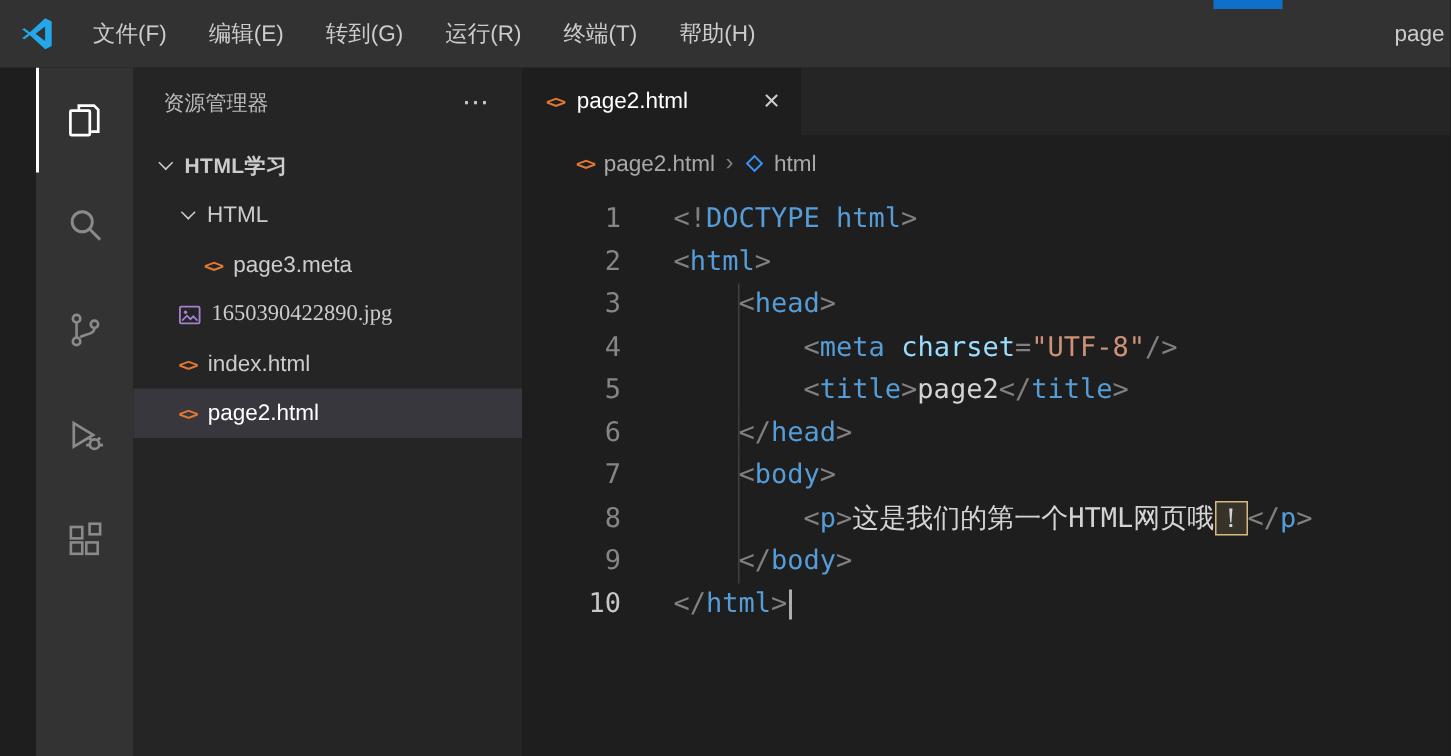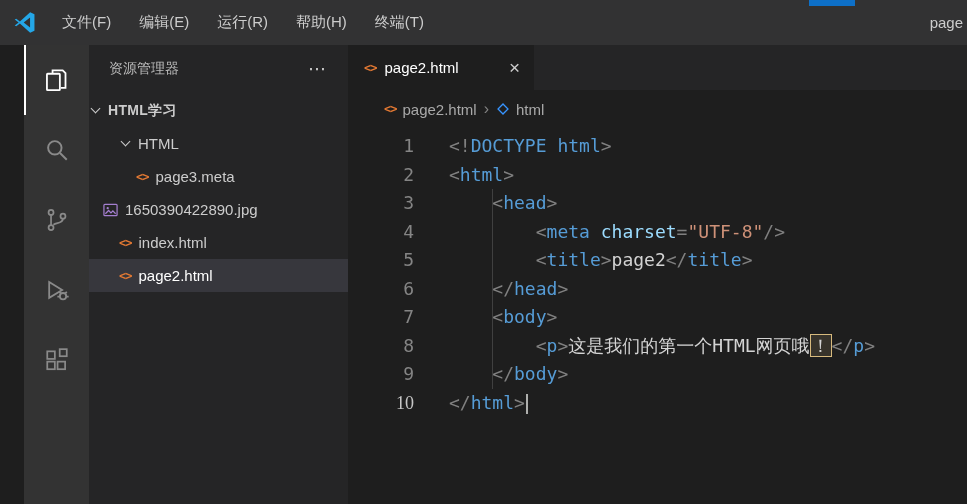--- a/index.html
+++ b/index.html
@@ -48,41 +48,42 @@
   .tab-close { margin-left: auto; font-size: 19px; color: #cccccc; line-height: 1; padding: 0 2px; cursor: pointer; }
   .breadcrumb { height: 38px; display: flex; align-items: center; padding-left: 36px; color: #a9a9a9; font-size: 15px; flex-shrink: 0; }
   .bc-item { display: inline-flex; align-items: center; cursor: pointer; }
   .bc-item .fi-html { margin-right: 6px; }
   .bc-sym { display: inline-flex; margin-right: 6px; }
   .bc-sep { margin: 0 7px; color: #818181; font-size: 16px; }
   .code { position: relative; font-family: "DejaVu Sans Mono", "Liberation Mono", monospace;
     font-size: 18px; line-height: 28.5px; padding-top: 4px; flex: 1; cursor: text; }
   .code-line { display: flex; white-space: pre; height: 28.5px; }
   .line-num { width: 66px; text-align: right; color: #858585; flex-shrink: 0; user-select: none; }
-  .line-num.active { color: #c6c6c6; font-family: Liberation Serif, serif; }
+  .line-num.active { color: #c6c6c6; }
   .line-text { padding-left: 35px; position: relative; color: #d4d4d4; white-space: pre; text-align: center; }
   .guide { position: absolute; top: 0; bottom: 0; width: 1px; background: #404040; }
   .seg-uni { border: 1px solid #d7ba7d; background: rgba(215,186,125,.14); padding: 0 1px; }
   .cursor { display: inline-block; width: 2px; height: 20px; background: #aeafad; vertical-align: middle; margin-left: 1px; }
 </style>
 </head>
 <body>
 
 <div class="titlebar">
   <span class="logo-wrap">
     <svg width="23" height="23" viewBox="0 0 24 24">
       <path fill="#24a7e8" fill-rule="evenodd" d="M17.9 1.2 7.2 11 3.4 8.1l-1.6.8 4.1 3.1-4.1 3.1 1.6.8 3.8-2.9 10.7 9.8 4.5-2.2V3.4L17.9 1.2zm-.1 5.7v10.2L11.2 12l6.6-5.1z"></path>
     </svg>
   </span>
   <div class="menu">
       <div class="menu-item">文件(F)</div>
       <div class="menu-item">编辑(E)</div>
+      <div class="menu-item">转到(G)</div>
       <div class="menu-item">运行(R)</div>
+      <div class="menu-item">终端(T)</div>
       <div class="menu-item">帮助(H)</div>
-      <div class="menu-item">终端(T)</div>
     </div>
   <div class="accent-strip"></div>
   <div class="title-right">page</div>
 </div>
 
 <div class="main">
   <div class="activitybar">
     <div class="ab-item active">
       <svg width="27" height="27" viewBox="0 0 24 24" fill="none" stroke="#ffffff" stroke-width="1.6">
         <path d="M8.5 6V3h9l2.5 2.5V18.5h-4.2"></path>
@@ -120,33 +121,33 @@
       </svg>
     </div>
   </div>
 
   <div class="sidebar">
     <div class="sidebar-header">
       <span>资源管理器</span>
       <span class="more">⋯</span>
     </div>
     <div class="tree">
-        <div class="tree-row bold" style="">
+        <div class="tree-row bold" style="padding-left: 15px;">
           <span class="chev"></span>
           <span class="tree-label">HTML学习</span>
         </div>
         <div class="tree-row" style="padding-left: 30px;">
           <span class="chev"></span>
           <span class="tree-label">HTML</span>
         </div>
         <div class="tree-row" style="padding-left: 47px;">
           <span class="fi-html">&lt;&gt;</span>
           <span class="tree-label">page3.meta</span>
         </div>
-        <div class="tree-row" style="padding-left: 14px;">
+        <div class="tree-row" style="padding-left: 30px; font-family: Liberation Serif, serif;">
           <span class="fi-img">
             <svg width="15" height="14" viewBox="0 0 16 14" fill="none" stroke="#a57fd0" stroke-width="1.3">
               <rect x="1" y="1" width="14" height="12" rx="1"></rect>
               <circle cx="5" cy="5" r="1.2" fill="#a57fd0" stroke="none"></circle>
               <path d="M2.5 11l3.5-3.5 2.5 2.5 2-2 3 3"></path>
             </svg>
           </span>
           <span class="tree-label">1650390422890.jpg</span>
         </div>
         <div class="tree-row" style="padding-left: 30px;">

